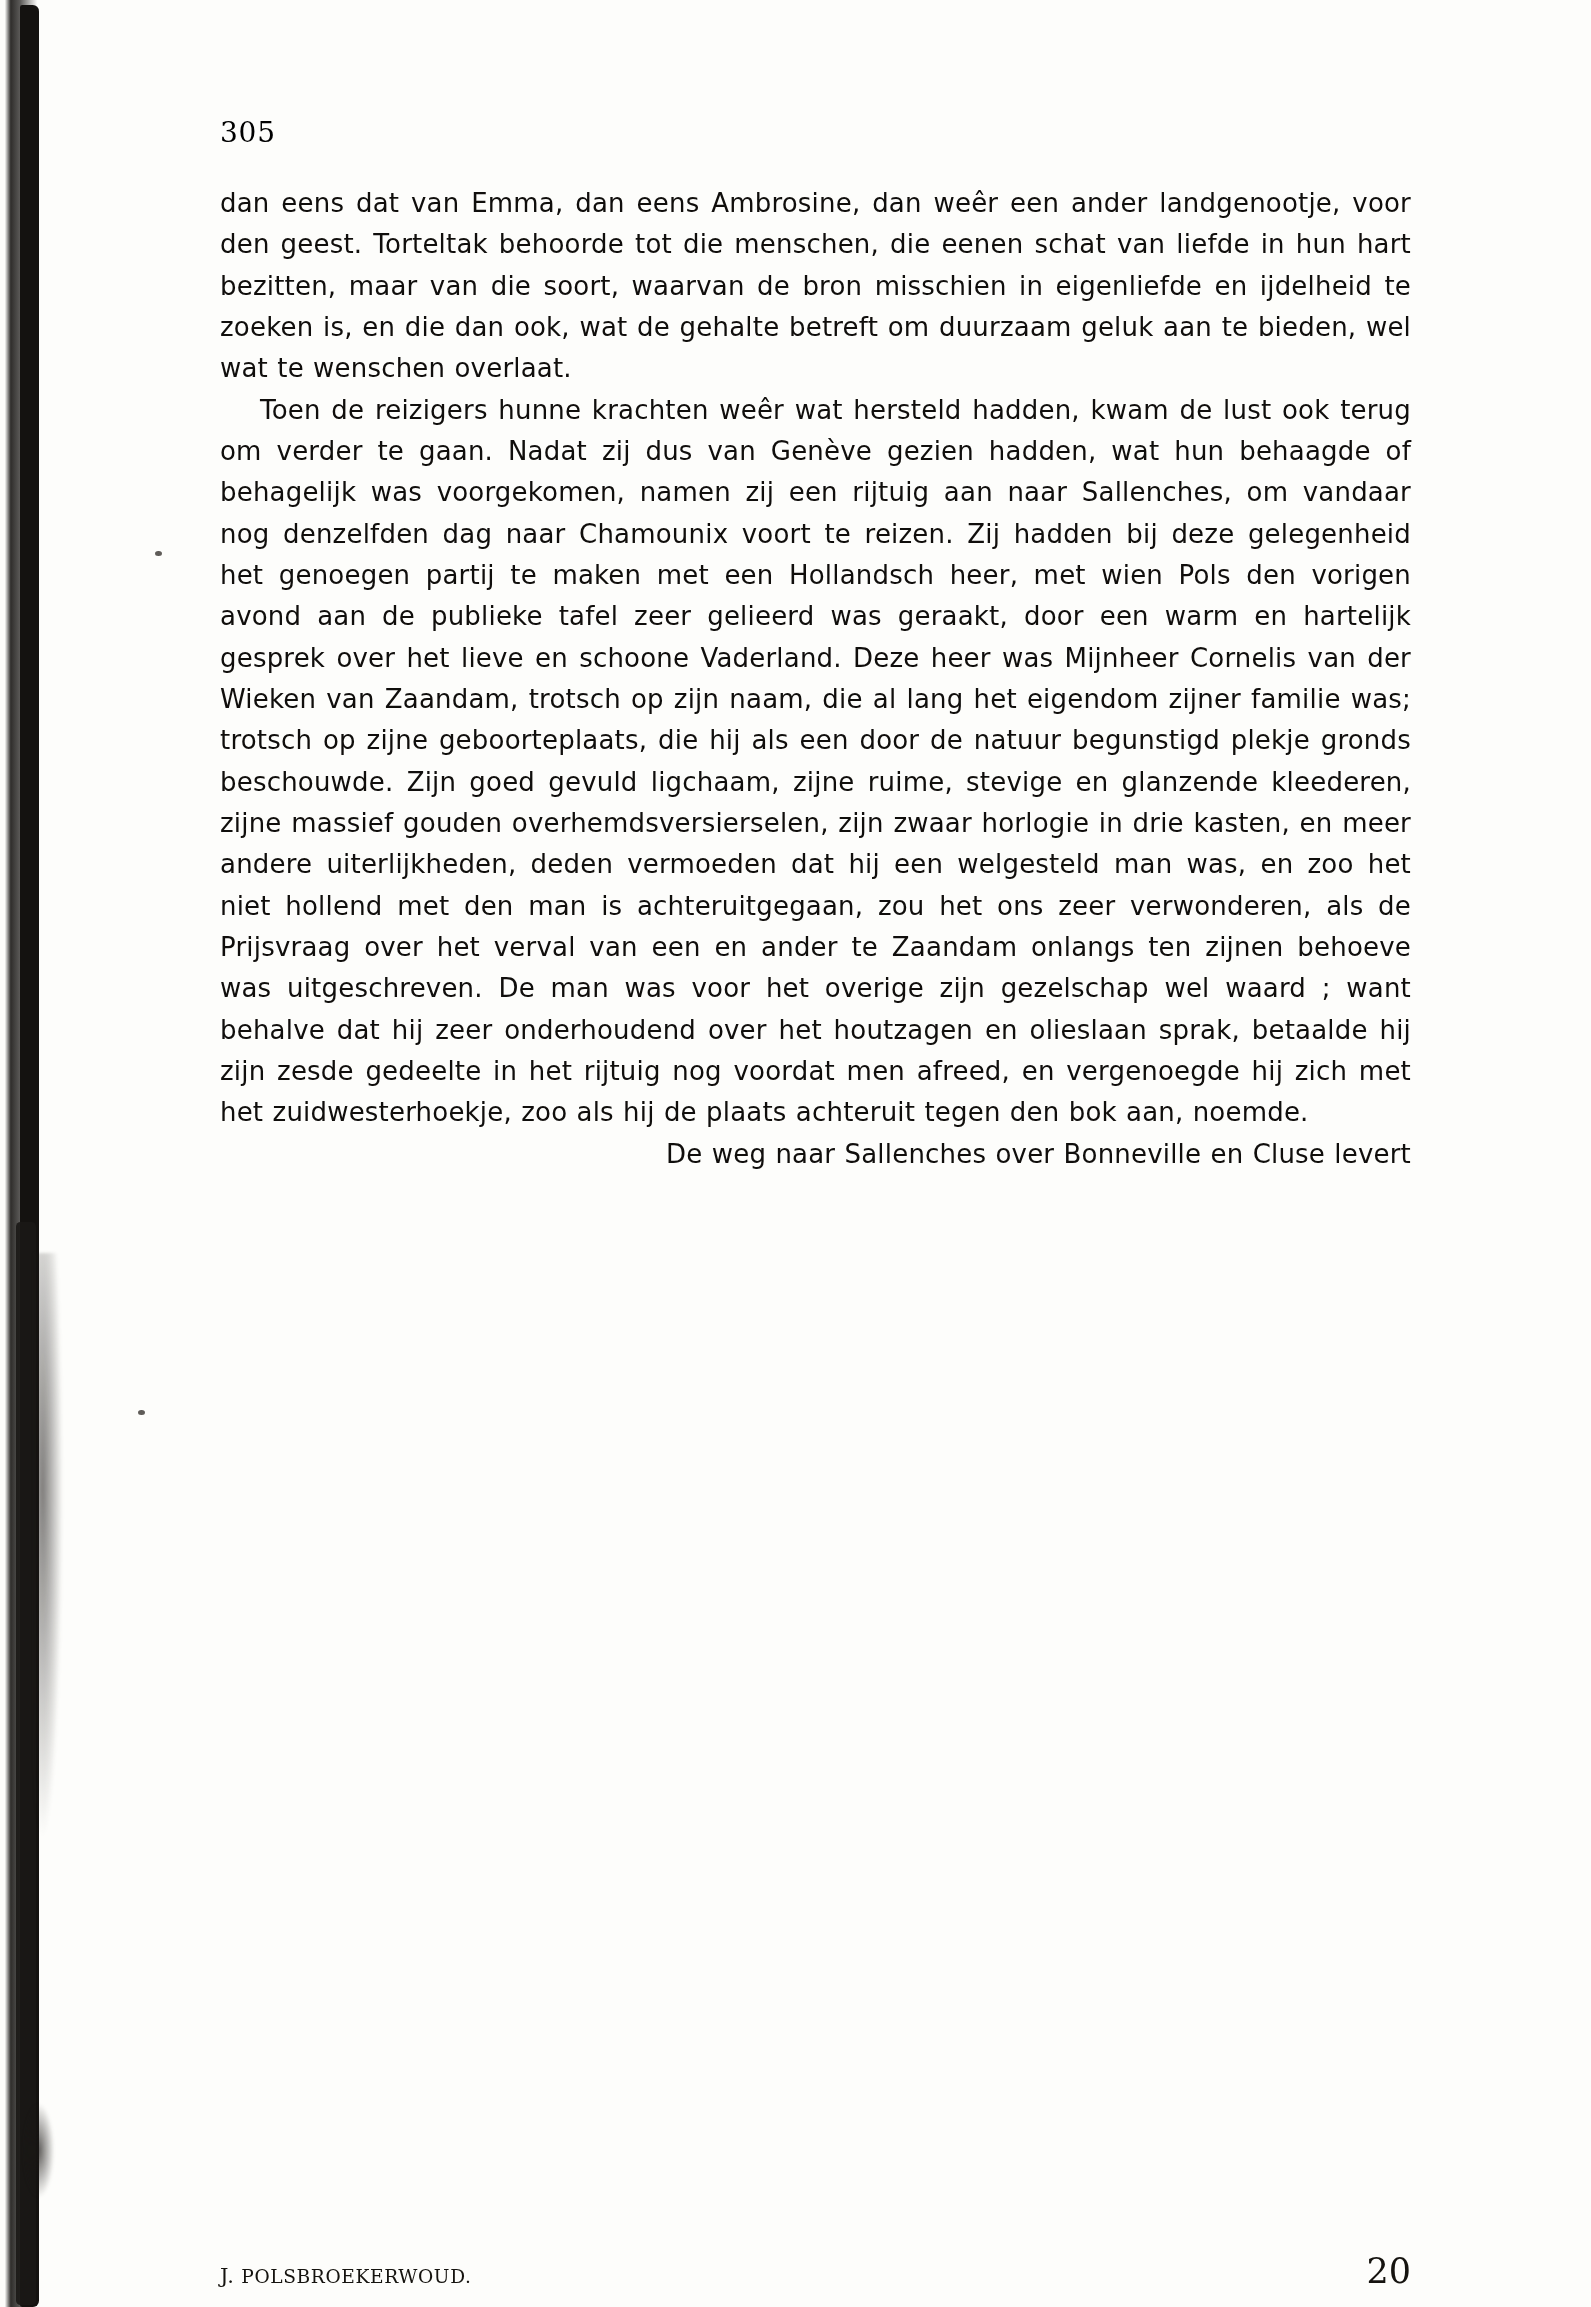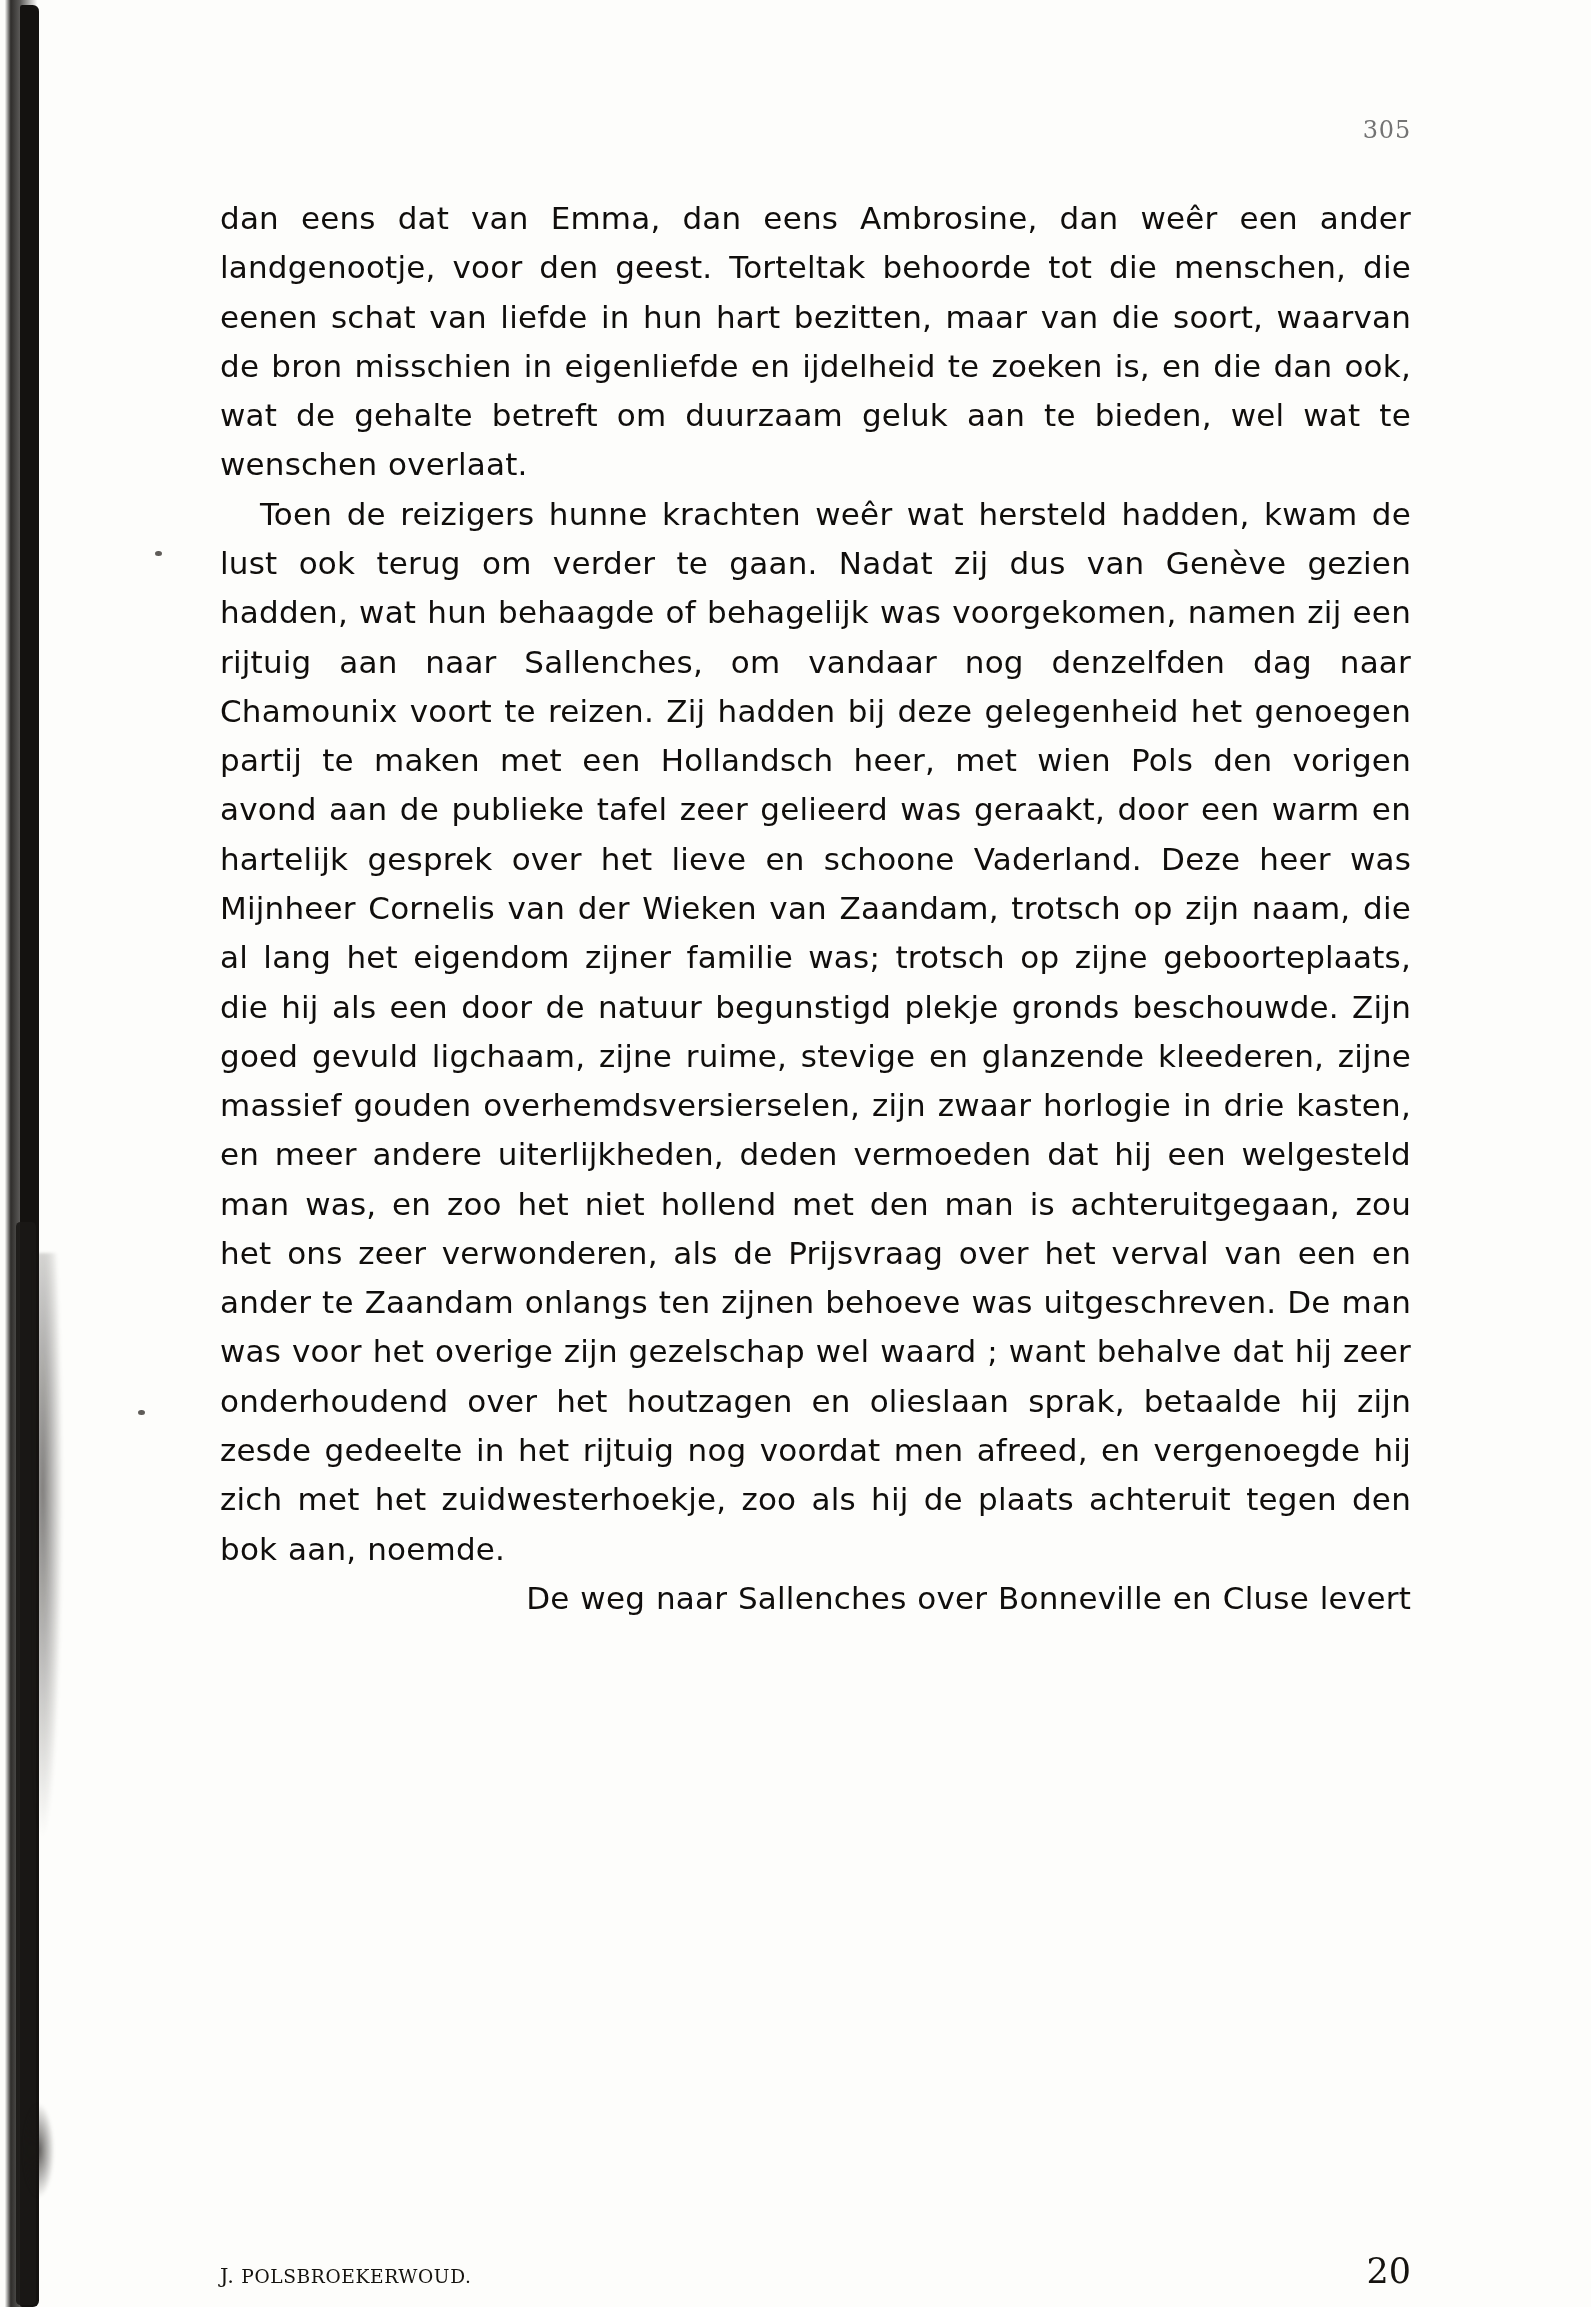--- a/index.html
+++ b/index.html
@@ -79,31 +79,31 @@
 
   
   #content {
     position: absolute;
     left: 220px;
     top: 0;
     width: 1191px;
   }
 
   #folio {
-    text-align: right;
-    font-size: 24px;
+    text-align: left;
+    font-size: 28px;
     letter-spacing: 0.8px;
     margin-top: 116px;
-    color: #737373;
+    color: #000000;
     font-family: "DejaVu Serif", serif;
   }
 
   .body-text {
-    margin-top: 50px;
-    font-size: 31px;
+    margin-top: 34px;
+    font-size: 26px;
     line-height: 1.59;
     color: #100e0c;
     text-align: justify;
     font-family: "DejaVu Sans", sans-serif;
     letter-spacing: 0.2px;
     word-spacing: 0.8px;
   }
   .para {
     margin: 0;
     text-indent: 0;

